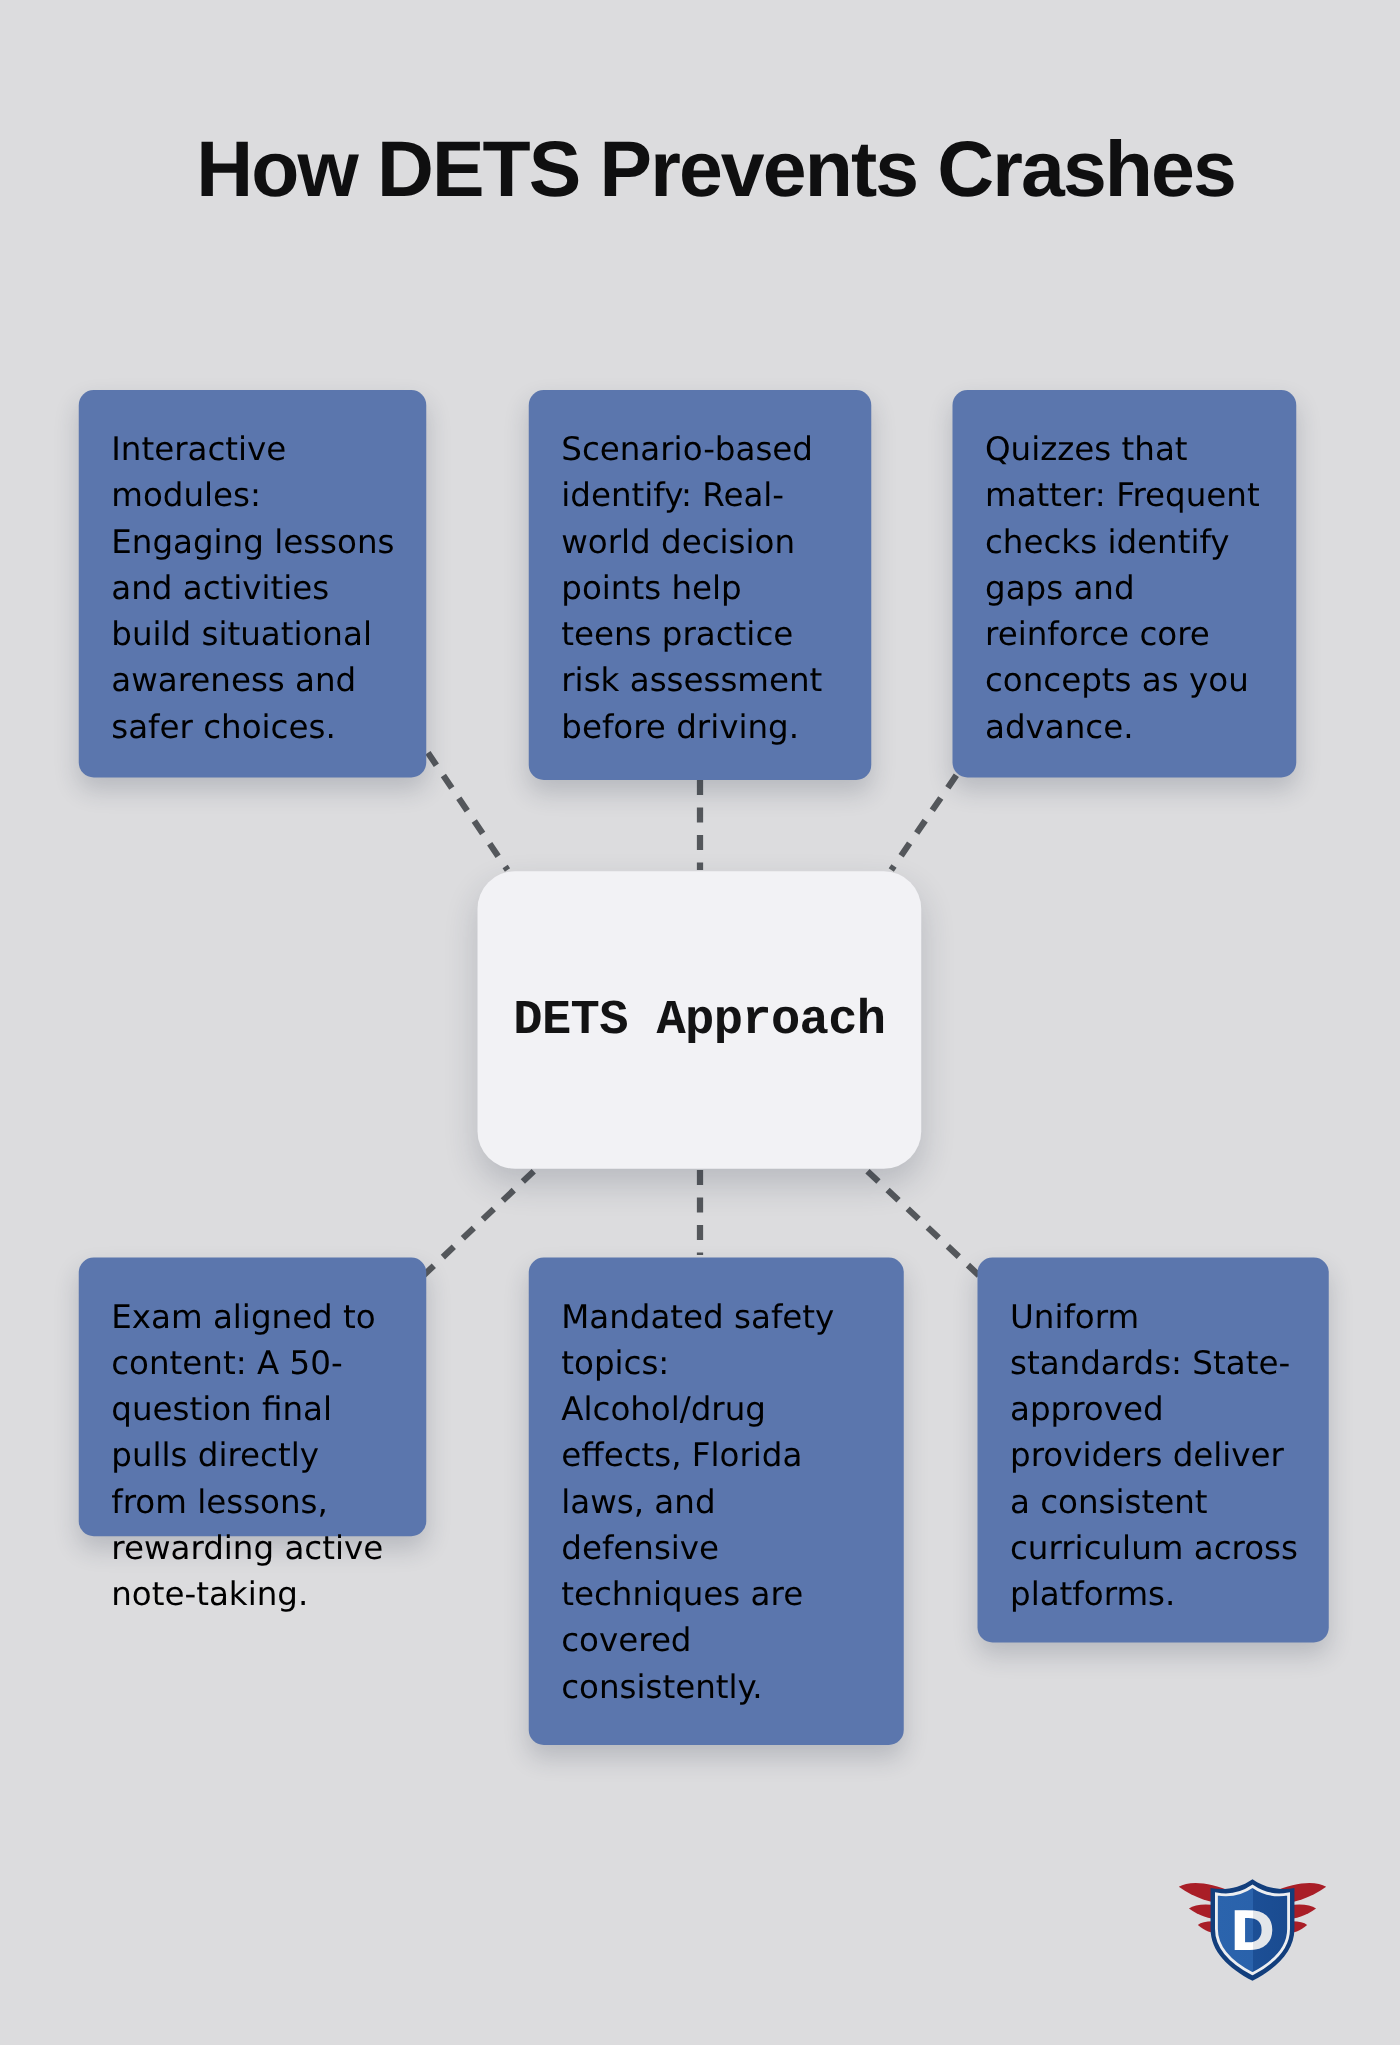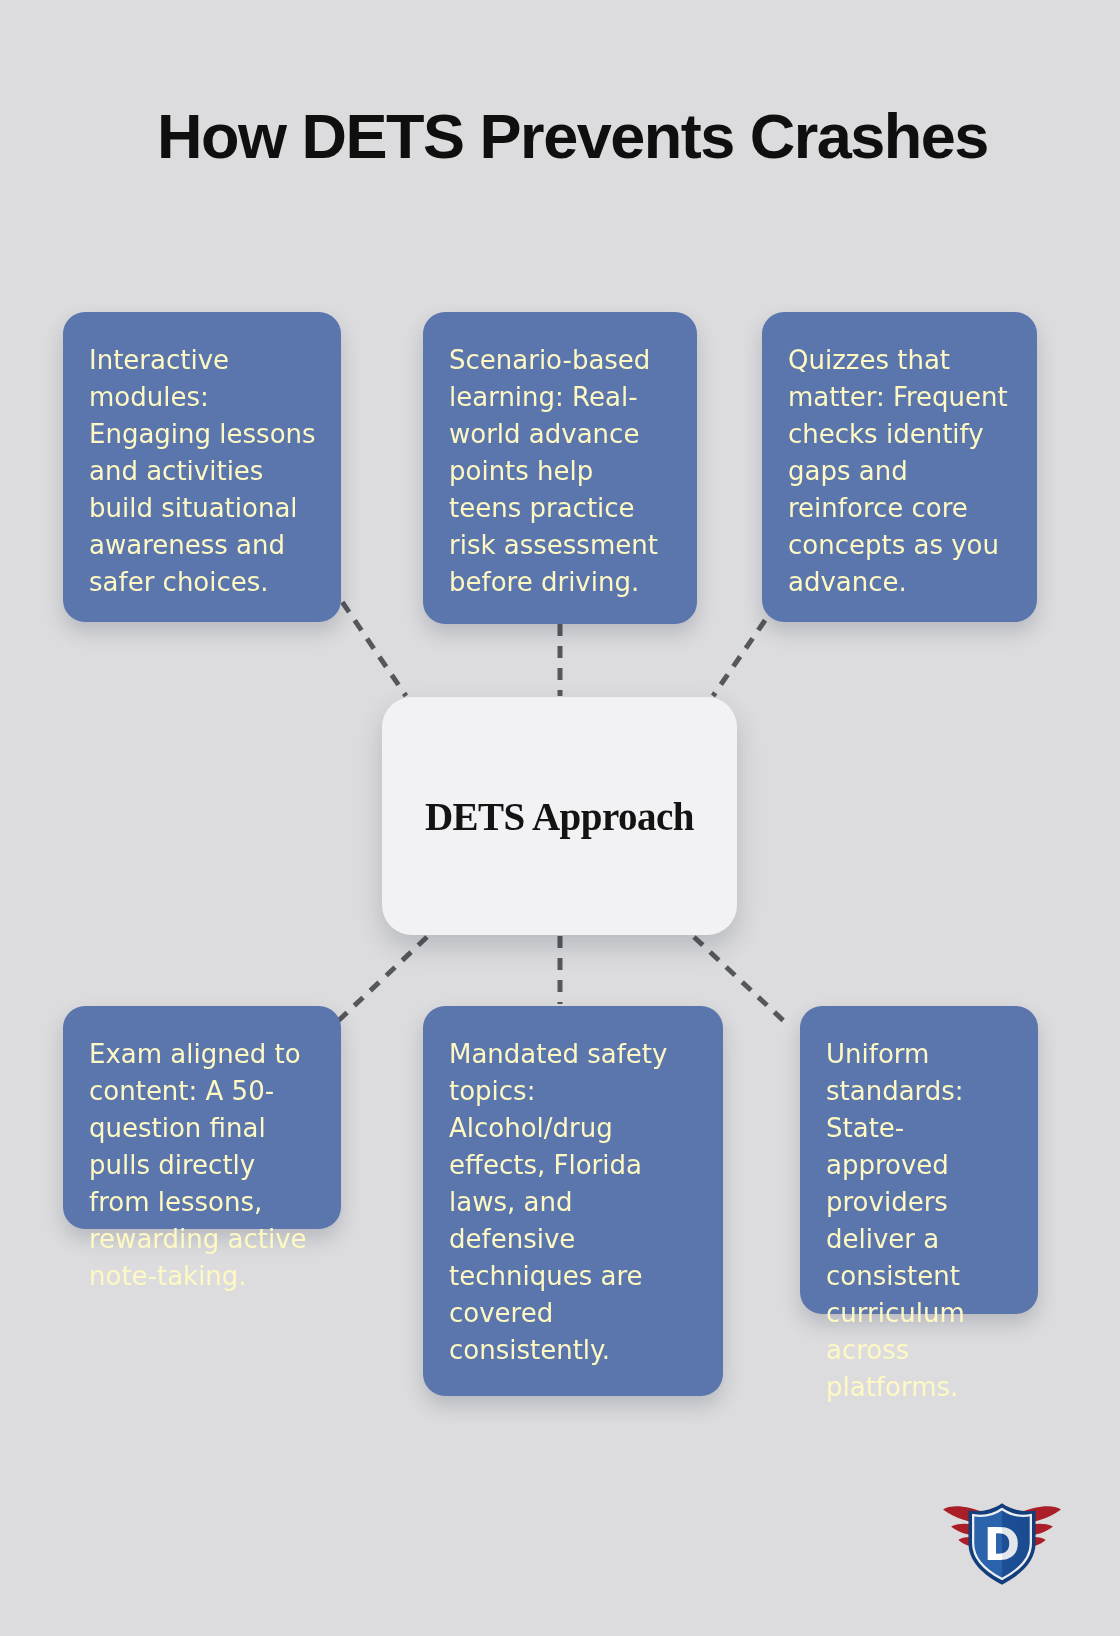--- a/index.html
+++ b/index.html
@@ -37,49 +37,49 @@
     pointer-events: none;
   }
   .connectors line {
     stroke: #54575b;
     stroke-width: 5;
     stroke-dasharray: 12 10;
   }
   .node {
     position: absolute;
     background: #5b76ad;
-    border-radius: 22px;
+    border-radius: 12px;
     box-shadow: 0 10px 20px rgba(40, 48, 70, 0.20);
-    color: #fef9c3;
+    color: #000000;
     font-size: 26px;
     line-height: 37px;
     padding: 30px 24px 0 26px;
     box-sizing: border-box;
   }
   .node-1 { left: 63px;  top: 312px;  width: 278px; height: 310px; }
   .node-2 { left: 423px; top: 312px;  width: 274px; height: 312px; }
   .node-3 { left: 762px; top: 312px;  width: 275px; height: 310px; }
   .node-4 { left: 63px;  top: 1006px; width: 278px; height: 223px; }
   .node-5 { left: 423px; top: 1006px; width: 300px; height: 390px; }
-  .node-6 { left: 800px; top: 1006px; width: 238px; height: 308px; }
+  .node-6 { left: 782px; top: 1006px; width: 281px; height: 308px; }
   .center-node {
     position: absolute;
     left: 382px;
     top: 697px;
     width: 355px;
     height: 238px;
     background: #f2f2f5;
     border-radius: 30px;
     box-shadow: 0 12px 26px rgba(40, 48, 70, 0.20);
     display: flex;
     align-items: center;
     justify-content: center;
   }
   .center-label {
-    font-family: Liberation Serif, serif;
+    font-family: Liberation Mono, monospace;
     font-size: 39px;
     font-weight: 800;
     letter-spacing: -0.5px;
     color: #131314;
   }
   .logo {
     position: absolute;
     left: 941px;
     top: 1497px;
     width: 122px;
@@ -99,21 +99,21 @@
     <line x1="790" y1="584" x2="713" y2="696"></line>
     <line x1="427" y1="937" x2="336" y2="1023"></line>
     <line x1="560" y1="936" x2="560" y2="1004"></line>
     <line x1="694" y1="937" x2="786" y2="1023"></line>
   </svg>
 
   <div class="node node-1">
     <span>Interactive modules: Engaging lessons and activities build situational awareness and safer choices.</span>
   </div>
   <div class="node node-2">
-    <span>Scenario-based learning: Real-world advance points help teens practice risk assessment before driving.</span>
+    <span>Scenario-based identify: Real-world decision points help teens practice risk assessment before driving.</span>
   </div>
   <div class="node node-3">
     <span>Quizzes that matter: Frequent checks identify gaps and reinforce core concepts as you advance.</span>
   </div>
   <div class="node node-4">
     <span>Exam aligned to content: A 50-question final pulls directly from lessons, rewarding active note-taking.</span>
   </div>
   <div class="node node-5">
     <span>Mandated safety topics: Alcohol/drug effects, Florida laws, and defensive techniques are covered consistently.</span>
   </div>

